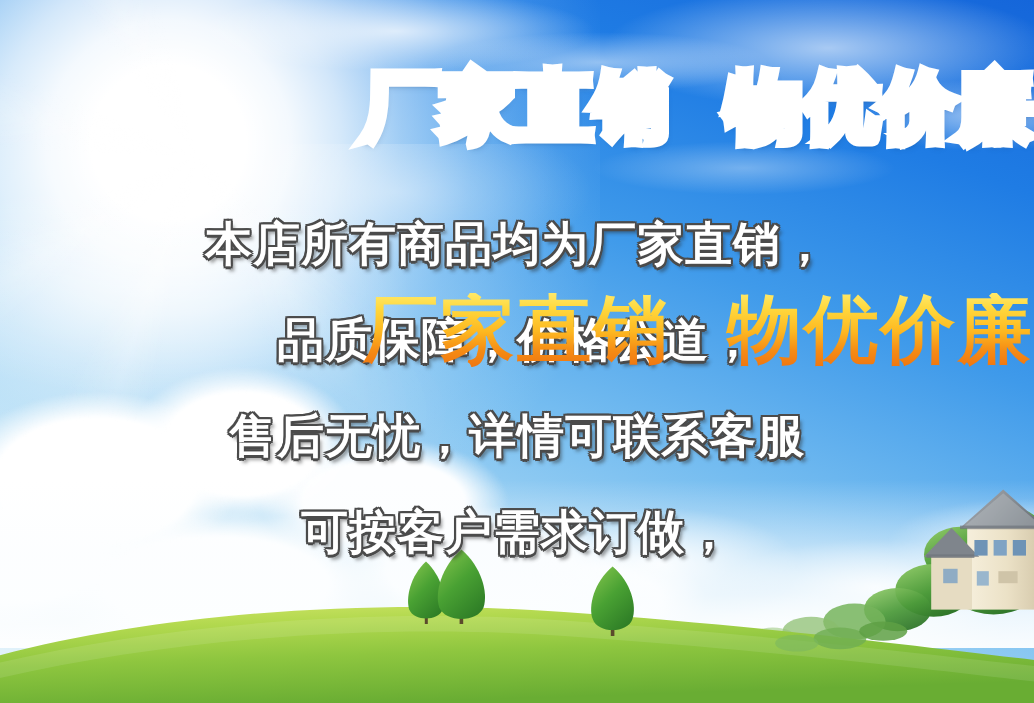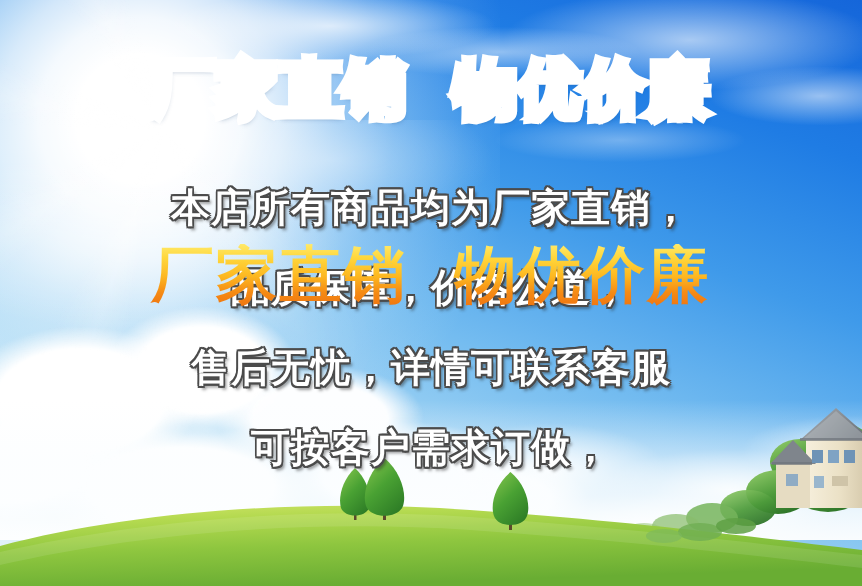--- a/index.html
+++ b/index.html
@@ -164,21 +164,21 @@
   }
   .landscape svg { display: block; }
 
   
 
   .headline {
     position: absolute;
     top: 58px;
     left: 0;
     width: 862px;
-    text-align: center;
+    text-align: right;
     font-size: 62px;
     font-weight: bold;
     letter-spacing: 2px;
     line-height: 1;
     white-space: pre;
     z-index: 6;
   }
   
   .headline .hl-stroke {
     position: absolute;
@@ -205,20 +205,21 @@
     -webkit-text-fill-color: transparent;
   }
 
   .body-copy {
     position: absolute;
     top: 188px;
     left: 0;
     width: 862px;
     text-align: center;
     z-index: 5;
+    font-family: Liberation Mono, monospace;
   }
   .body-line {
     font-size: 39px;
     font-weight: bold;
     line-height: 1;
     color: #ffffff;
     letter-spacing: 1px;
     white-space: pre;
     margin-bottom: 41px;
     text-shadow:

